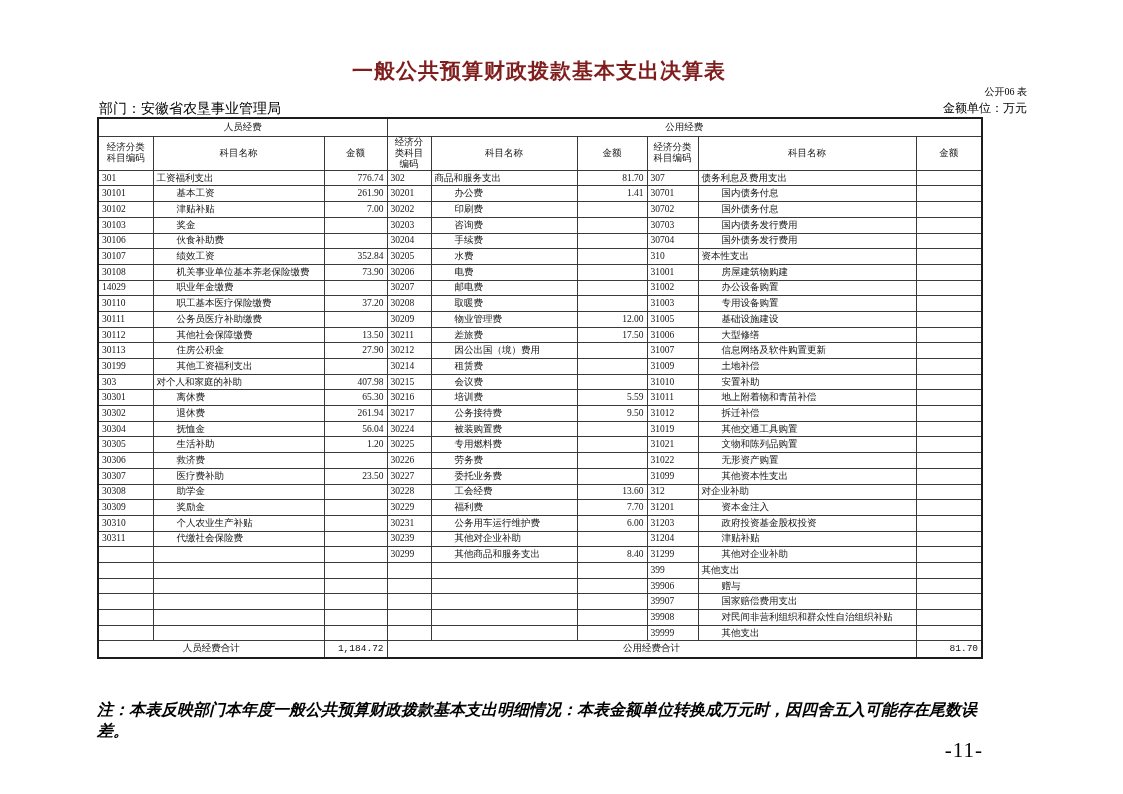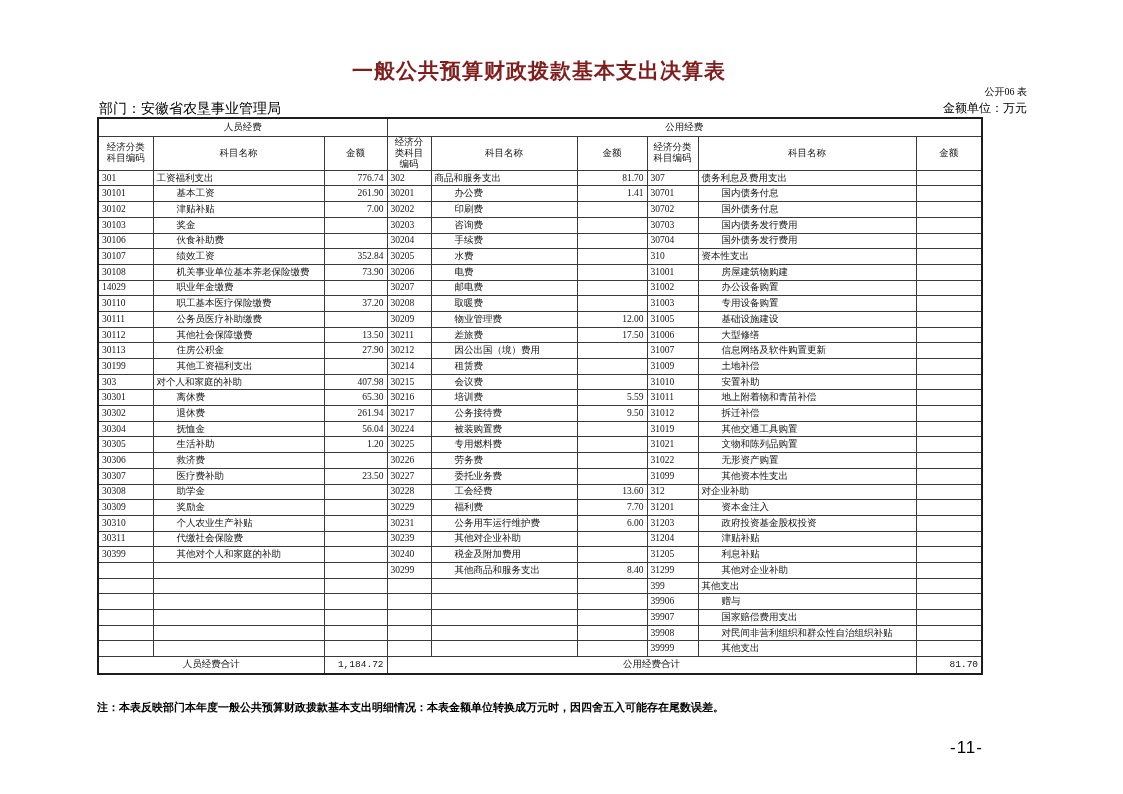--- a/index.html
+++ b/index.html
@@ -33,27 +33,28 @@
   tbody td{height:14.7px;}
   td.code{text-align:left;padding-left:4px;}
   td.name{text-align:left;padding-left:4px;}
   td.name.indent{padding-left:23px;}
   td.amt{text-align:right;padding-right:3px;}
   tfoot td{height:16px;border-top:2px solid #1c1c1c;font-family:Liberation Mono, monospace;}
   td.total-label{text-align:center;}
 
   .note{
     position:absolute;left:97px;top:700px;width:900px;
-    font-size:11px;font-weight:600;color:#000;
+    font-size:16px;font-weight:600;color:#000;
     font-family:"Liberation Serif","DejaVu Serif",serif;
+    font-style:italic;
   }
   .page-num{
     position:absolute;right:140px;top:738px;
-    font-size:17px;color:#000;letter-spacing:1px;
-    font-family:Liberation Sans, sans-serif;
+    font-size:21px;color:#000;letter-spacing:1px;
+    font-family:Liberation Serif, serif;
   }
 </style>
 </head>
 <body>
 
 <div class="canvas">
 
   <div class="doc-title">一般公共预算财政拨款基本支出决算表</div>
   <div class="form-code">公开06 表</div>
   <div class="dept">部门：安徽省农垦事业管理局</div>
@@ -347,31 +348,20 @@
           <td class="name indent">代缴社会保险费</td>
           <td class="amt"></td>
           <td class="code">30239</td>
           <td class="name indent">其他对企业补助</td>
           <td class="amt"></td>
           <td class="code">31204</td>
           <td class="name indent">津贴补贴</td>
           <td class="amt"></td>
         </tr>
         <tr>
-          <td class="code">30399</td>
-          <td class="name indent">其他对个人和家庭的补助</td>
-          <td class="amt"></td>
-          <td class="code">30240</td>
-          <td class="name indent">税金及附加费用</td>
-          <td class="amt"></td>
-          <td class="code">31205</td>
-          <td class="name indent">利息补贴</td>
-          <td class="amt"></td>
-        </tr>
-        <tr>
           <td class="code"></td>
           <td class="name"></td>
           <td class="amt"></td>
           <td class="code">30299</td>
           <td class="name indent">其他商品和服务支出</td>
           <td class="amt">8.40</td>
           <td class="code">31299</td>
           <td class="name indent">其他对企业补助</td>
           <td class="amt"></td>
         </tr>

